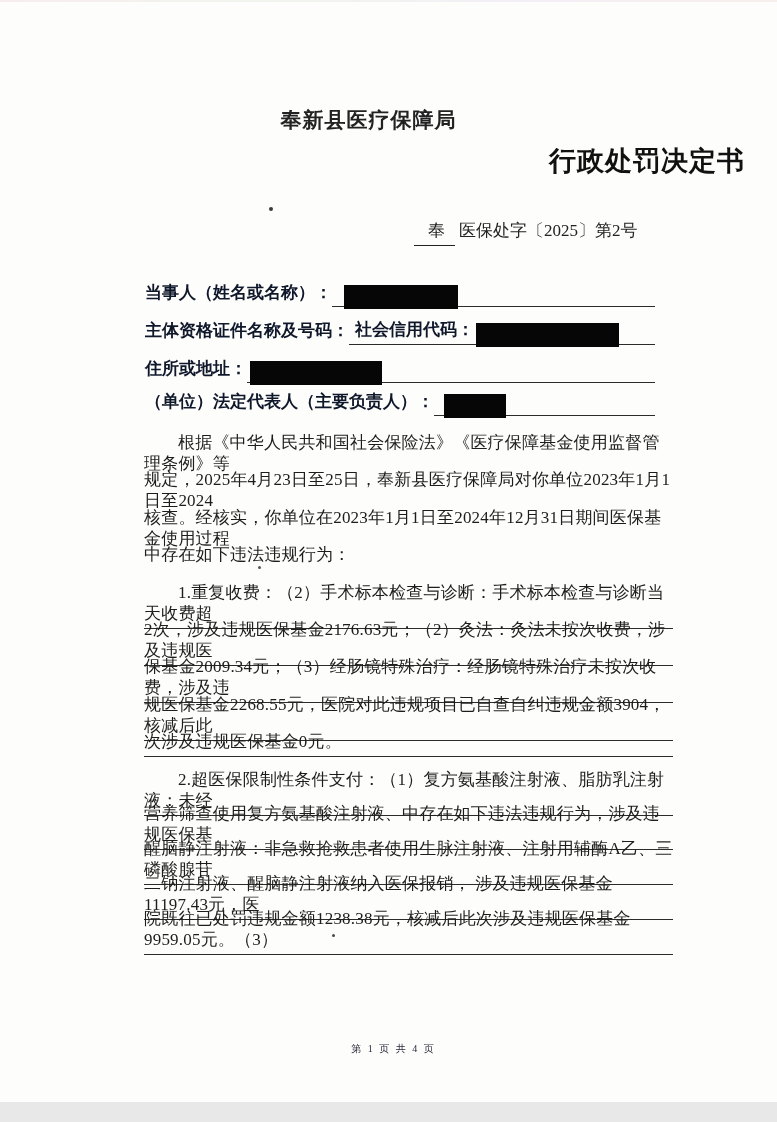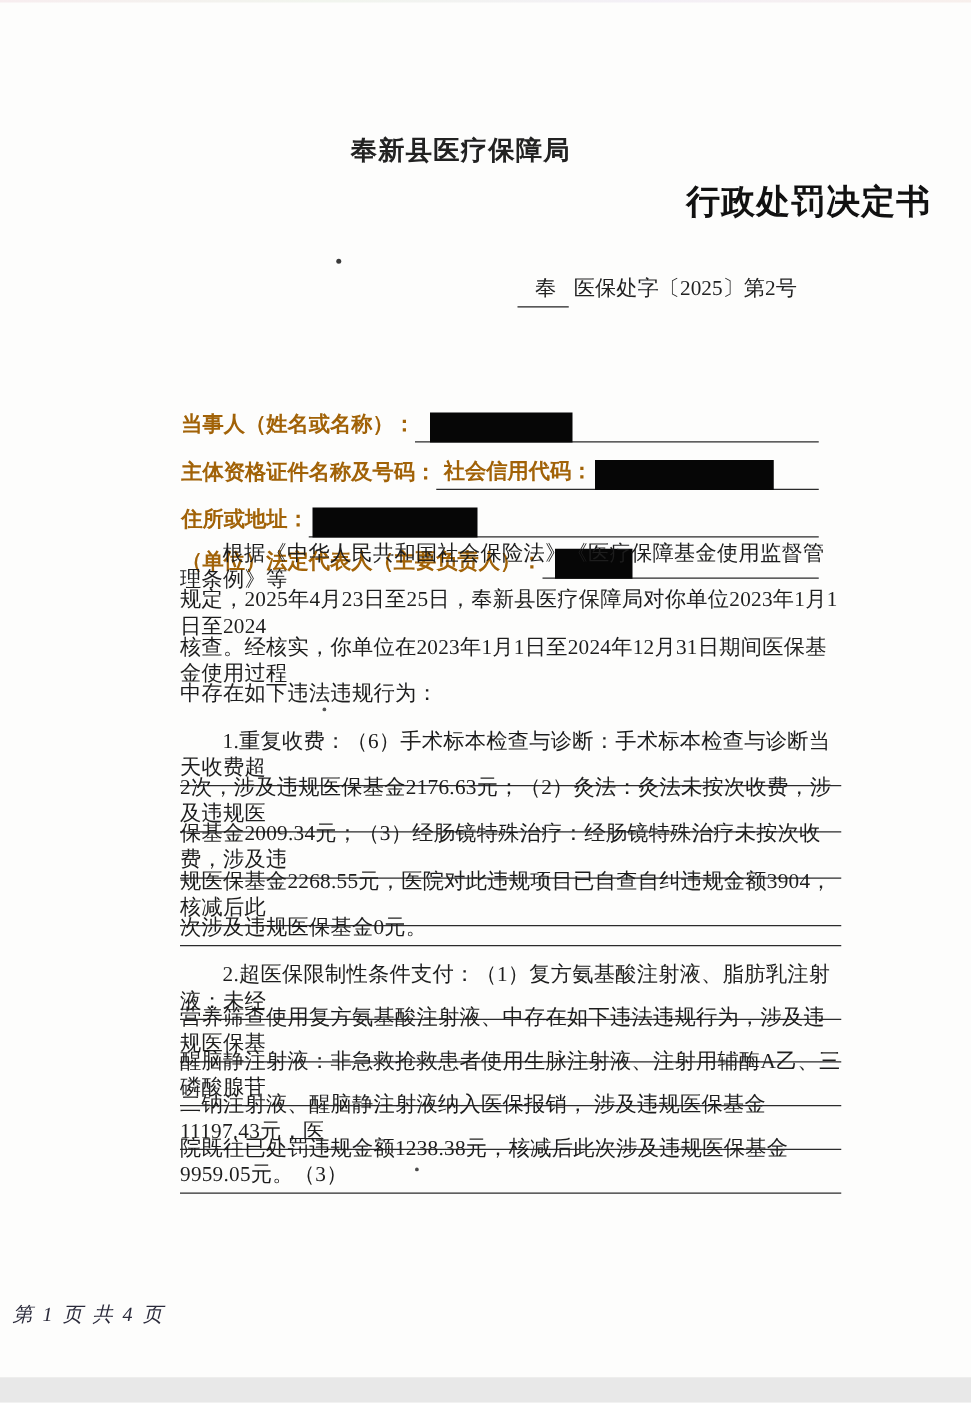--- a/index.html
+++ b/index.html
@@ -37,28 +37,27 @@
   .doc-no .u-seg {
     display:inline-block;
     border-bottom:1.6px solid #222;
     padding:0 10px 3px 14px;
   }
   .doc-no .rest { padding-left:4px;text-align:center; }
 
   .field-row {
     position:absolute; left:145px; width:510px; height:27px;
     display:flex; align-items:flex-end;
-    font-size:17px; font-weight:700; color:#a16207;
+    font-size:17px; font-weight:700; color:#0f172a;
     white-space:nowrap;
-    margin-top:47px;
   }
   .f-label { padding-bottom:3px; }
   .f-fill {
     flex:1; height:100%;
-    display:flex; 
+    display:flex; align-items:flex-end;
     border-bottom:1.7px solid #2b2b2b;
   }
   .f-pre { padding:0 2px 3px 6px; }
   .redact {
     display:inline-block;
     background:#060606;
     height:24px;
     transform:translateY(3px);
   }
 
@@ -70,21 +69,22 @@
   .bl.tight { height:34.8px; }
   .bl > span {
     display:block; line-height:21px; padding-bottom:4px;
     letter-spacing:.2px;
   }
   .bl.ul > span { border-bottom:1.6px solid #2b2b2b; }
   .bl.ind > span { text-indent:34px; }
 
   .page-footer {
     position:absolute; top:1042px; left:10px; right:0;
-    font-size:16px; letter-spacing:2px; color:#2a2a3a;font-style:italic;
+    text-align:center;
+    font-size:10px; letter-spacing:2px; color:#2a2a3a;
   }
 
   .dot { position:absolute; background:#3a3a3a; border-radius:50%; }
   .d1 { left:269px; top:207px; width:4px; height:4px; }
   .d2 { left:258px; top:566px; width:3px; height:3px; background:#555; }
   .d3 { left:332px; top:934px; width:3px; height:3px; background:#4a4a4a; }
 </style>
 </head>
 <body>
 
@@ -136,21 +136,21 @@
     <div class="bl">
         <span>规定，2025年4月23日至25日，奉新县医疗保障局对你单位2023年1月1日至2024</span>
       </div>
     <div class="bl">
         <span>核查。经核实，你单位在2023年1月1日至2024年12月31日期间医保基金使用过程</span>
       </div>
     <div class="bl">
         <span>中存在如下违法违规行为：</span>
       </div>
     <div class="bl ul ind">
-        <span>1.重复收费：（6）手术标本检查与诊断：手术标本检查与诊断当天收费超</span>
+        <span>1.重复收费：（2）手术标本检查与诊断：手术标本检查与诊断当天收费超</span>
       </div>
     <div class="bl ul">
         <span>2次，涉及违规医保基金2176.63元；（2）灸法：灸法未按次收费，涉及违规医</span>
       </div>
     <div class="bl ul">
         <span>保基金2009.34元；（3）经肠镜特殊治疗：经肠镜特殊治疗未按次收费，涉及违</span>
       </div>
     <div class="bl ul">
         <span>规医保基金2268.55元，医院对此违规项目已自查自纠违规金额3904，核减后此</span>
       </div>

